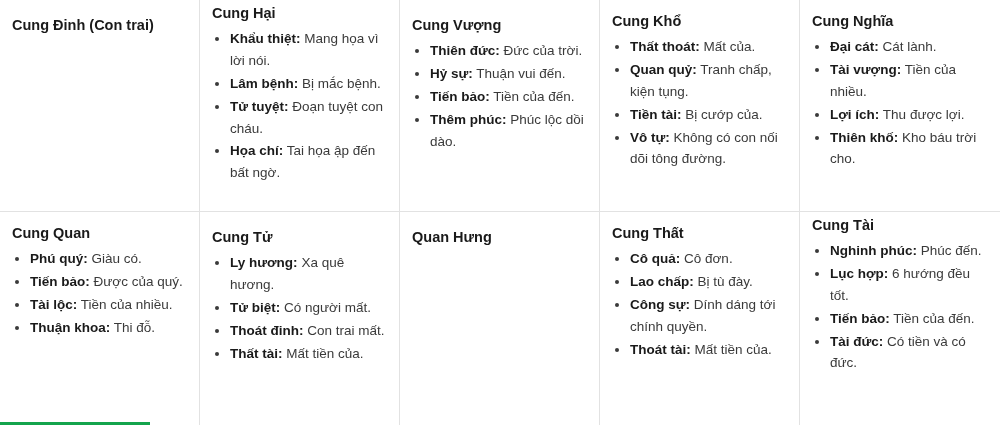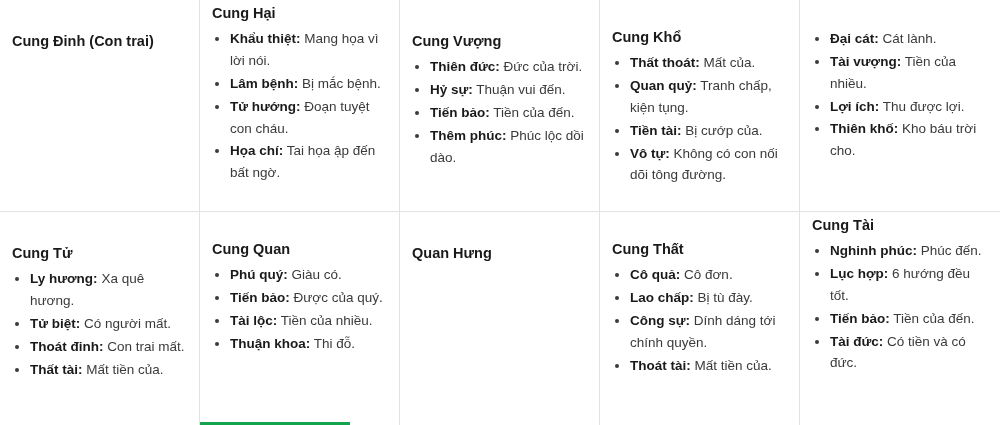--- a/index.html
+++ b/index.html
@@ -36,22 +36,22 @@
   }
   .cell-title {
     font-weight: bold;
     font-size: 14.5px;
     color: #1a1a1a;
     line-height: 1.25;
     margin: 0 0 6px 0;
   }
   
   .pad-0 { padding-top: 4px; }
-  .pad-1 { padding-top: 32px; }
-  .pad-2 { padding-top: 28px; }
+  .pad-1 { padding-top: 16px; }
+  .pad-2 { padding-top: 12px; }
   ul.items {
     margin: 0;
     padding-left: 18px;
     list-style: disc;
   }
   ul.items li {
     font-size: 13.5px;
     line-height: 1.62;
     margin: 0 0 1px 0;
     color: #3a3a3a;
@@ -78,21 +78,21 @@
 
 <div class="grid">
     <div class="cell pad-1">
       <div class="cell-title">Cung Đinh (Con trai)</div>
     </div>
     <div class="cell pad-0">
       <div class="cell-title">Cung Hại</div>
       <ul class="items">
         <li><span class="term">Khẩu thiệt:</span><span> Mang họa vì lời nói.</span></li>
         <li><span class="term">Lâm bệnh:</span><span> Bị mắc bệnh.</span></li>
-        <li><span class="term">Tử hướng:</span><span> Đoạn tuyệt con cháu.</span></li>
+        <li><span class="term">Tử tuyệt:</span><span> Đoạn tuyệt con cháu.</span></li>
         <li><span class="term">Họa chí:</span><span> Tai họa ập đến bất ngờ.</span></li>
       </ul>
     </div>
     <div class="cell pad-1">
       <div class="cell-title">Cung Vượng</div>
       <ul class="items">
         <li><span class="term">Thiên đức:</span><span> Đức của trời.</span></li>
         <li><span class="term">Hỷ sự:</span><span> Thuận vui đến.</span></li>
         <li><span class="term">Tiến bảo:</span><span> Tiền của đến.</span></li>
         <li><span class="term">Thêm phúc:</span><span> Phúc lộc dồi dào.</span></li>
@@ -101,45 +101,46 @@
     <div class="cell pad-2">
       <div class="cell-title">Cung Khổ</div>
       <ul class="items">
         <li><span class="term">Thất thoát:</span><span> Mất của.</span></li>
         <li><span class="term">Quan quỷ:</span><span> Tranh chấp, kiện tụng.</span></li>
         <li><span class="term">Tiền tài:</span><span> Bị cướp của.</span></li>
         <li><span class="term">Vô tự:</span><span> Không có con nối dõi tông đường.</span></li>
       </ul>
     </div>
     <div class="cell pad-2">
+      <div class="cell-title">Cung Nghĩa</div>
       <ul class="items">
         <li><span class="term">Đại cát:</span><span> Cát lành.</span></li>
         <li><span class="term">Tài vượng:</span><span> Tiền của nhiều.</span></li>
         <li><span class="term">Lợi ích:</span><span> Thu được lợi.</span></li>
         <li><span class="term">Thiên khố:</span><span> Kho báu trời cho.</span></li>
-      </ul>
-    </div>
-    <div class="cell pad-1 row2">
-      <div class="cell-title">Cung Tử</div>
-      <ul class="items">
-        <li><span class="term">Ly hương:</span><span> Xa quê hương.</span></li>
-        <li><span class="term">Tử biệt:</span><span> Có người mất.</span></li>
-        <li><span class="term">Thoát đinh:</span><span> Con trai mất.</span></li>
-        <li><span class="term">Thất tài:</span><span> Mất tiền của.</span></li>
       </ul>
     </div>
     <div class="cell pad-2 row2">
       <div class="cell-title">Cung Quan</div>
       <ul class="items">
         <li><span class="term">Phú quý:</span><span> Giàu có.</span></li>
         <li><span class="term">Tiến bảo:</span><span> Được của quý.</span></li>
         <li><span class="term">Tài lộc:</span><span> Tiền của nhiều.</span></li>
         <li><span class="term">Thuận khoa:</span><span> Thi đỗ.</span></li>
       </ul>
       <div class="bottom-accent"></div>
+    </div>
+    <div class="cell pad-1 row2">
+      <div class="cell-title">Cung Tử</div>
+      <ul class="items">
+        <li><span class="term">Ly hương:</span><span> Xa quê hương.</span></li>
+        <li><span class="term">Tử biệt:</span><span> Có người mất.</span></li>
+        <li><span class="term">Thoát đinh:</span><span> Con trai mất.</span></li>
+        <li><span class="term">Thất tài:</span><span> Mất tiền của.</span></li>
+      </ul>
     </div>
     <div class="cell pad-1 row2">
       <div class="cell-title">Quan Hưng</div>
     </div>
     <div class="cell pad-2 row2">
       <div class="cell-title">Cung Thất</div>
       <ul class="items">
         <li><span class="term">Cô quả:</span><span> Cô đơn.</span></li>
         <li><span class="term">Lao chấp:</span><span> Bị tù đày.</span></li>
         <li><span class="term">Công sự:</span><span> Dính dáng tới chính quyền.</span></li>

